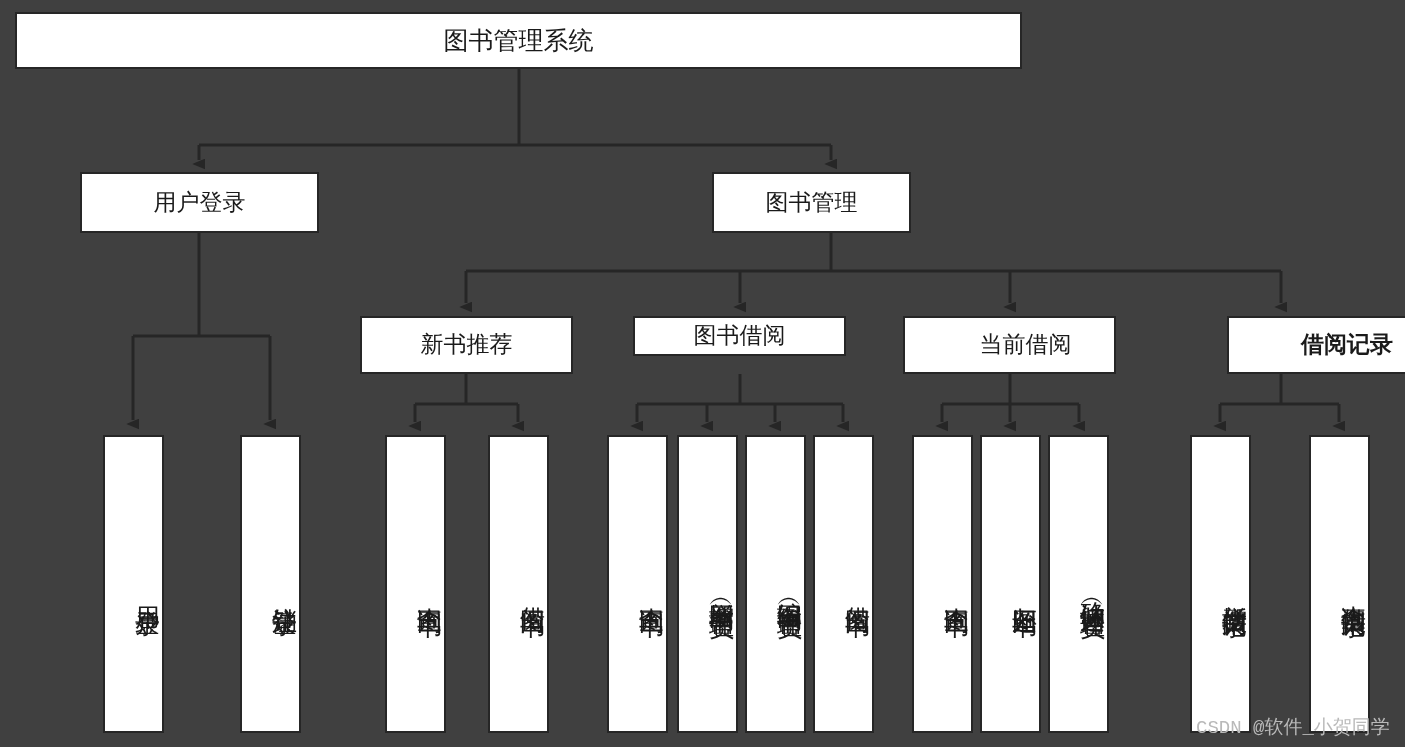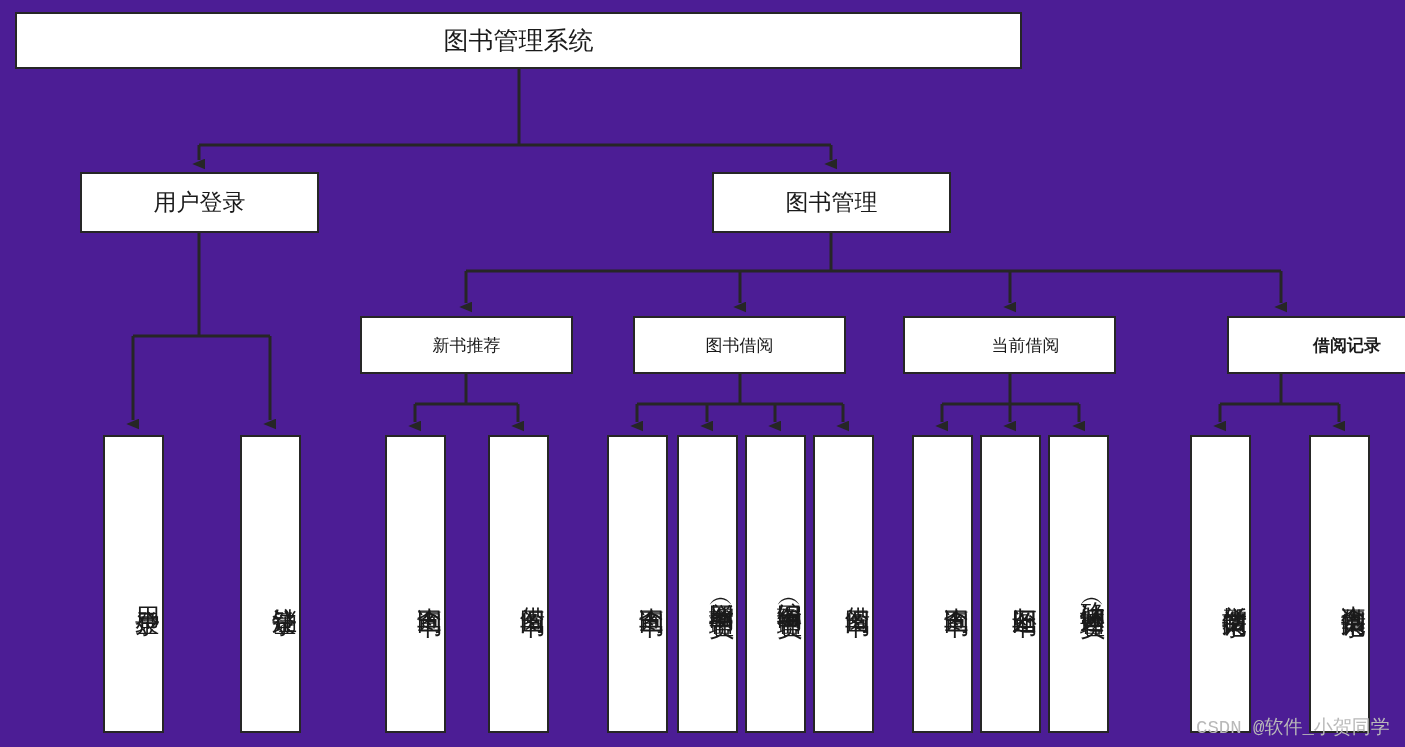--- a/index.html
+++ b/index.html
@@ -8,21 +8,21 @@
     padding: 0;
     background: #ffffff;
   }
   body {
     font-family: "DejaVu Sans", "Liberation Sans", sans-serif;
   }
   #canvas {
     position: relative;
     width: 1405px;
     height: 747px;
-    background: #4c1d95;
+    background: #404040;
     overflow: hidden;
   }
   #wires {
     position: absolute;
     left: 0;
     top: 0;
     width: 1405px;
     height: 747px;
     pointer-events: none;
   }
@@ -38,21 +38,21 @@
     text-align: center;
     line-height: 1.18;
   }
   .node.root {
     font-size: 25px;
   }
   .node.lvl2 {
     font-size: 23px;
   }
   .node.lvl3 {
-    font-size: 17px;
+    font-size: 23px;
   }
   .node.leaf {
     font-size: 25px;
     writing-mode: vertical-rl;
     text-orientation: upright;
     padding-top: 14px;
     align-items: flex-start;
     justify-content: center;
     letter-spacing: 2px;
   }
@@ -119,28 +119,28 @@
     </g>
   </svg>
 
   <div class="node root" style="left:15px; top:12px; width:1007px; height:57px;">
     <span>图书管理系统</span>
   </div>
 
   <div class="node lvl2" style="left:80px; top:172px; width:239px; height:61px;">
     <span>用户登录</span>
   </div>
-  <div class="node lvl2" style="left:712px; top:172px; width:239px; height:61px;">
+  <div class="node lvl2" style="left:712px; top:172px; width:199px; height:61px;">
     <span>图书管理</span>
   </div>
 
   <div class="node lvl3" style="left:360px; top:316px; width:213px; height:58px;">
     <span>新书推荐</span>
   </div>
-  <div class="node lvl3" style="left:633px; top:316px; width:213px; height:58px;">
+  <div class="node lvl3" style="left:633px; top:316px; width:213px; height:40px;">
     <span>图书借阅</span>
   </div>
   <div class="node lvl3" style="left:903px; top:316px; width:213px; height:58px;padding-left:32px;">
     <span>当前借阅</span>
   </div>
   <div class="node lvl3" style="left:1227px; top:316px; width:240px; height:58px;font-weight:bold;">
     <span>借阅记录</span>
   </div>
 
   <div class="node leaf" style="left:103px; top:435px; width:61px; height:298px;">

